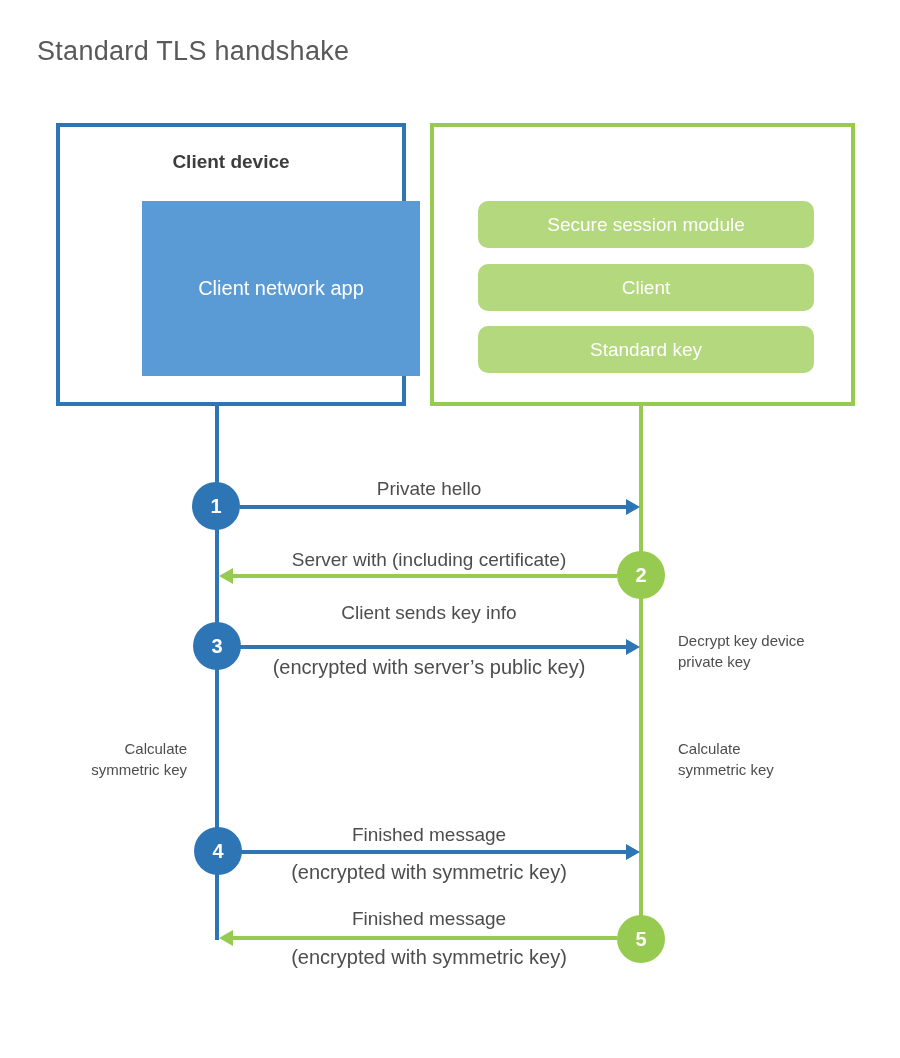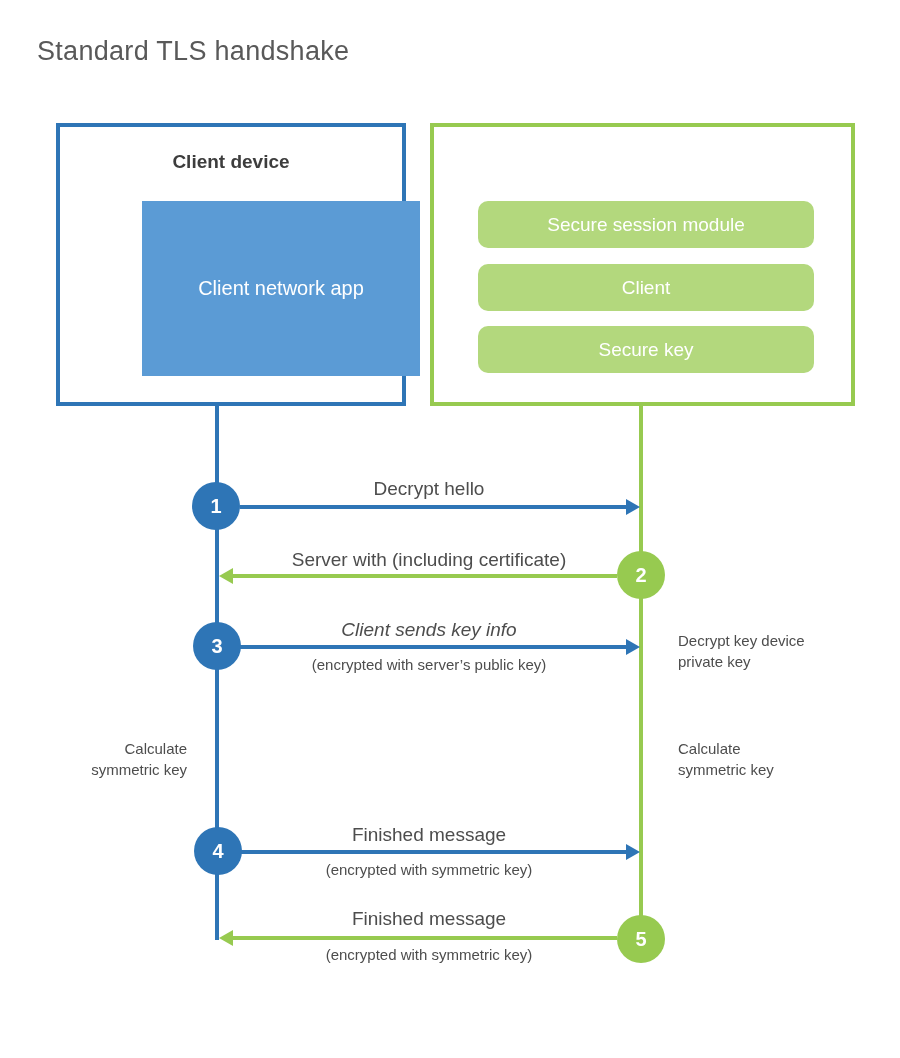--- a/index.html
+++ b/index.html
@@ -52,22 +52,22 @@
                color:var(--white);font-size:20px;font-weight:700;}
   .step-circle.blue{background:var(--blue);}
   .step-circle.green{background:var(--green);}
   .c1{left:192px;top:482px;} .c2{left:617px;top:551px;} .c3{left:193px;top:622px;}
   .c4{left:194px;top:827px;} .c5{left:617px;top:915px;}
 
   
   .msg-label{position:absolute;left:219px;width:420px;text-align:center;
              font-size:19px;color:var(--label);}
   .msg-sublabel{position:absolute;left:219px;width:420px;text-align:center;
-                font-size:15px;color:var(--label);}
-  .l1{top:478px;} .l2{top:549px;} .l3{top:619px;font-style:italic;} .s3{top:656px;}
+                font-size:20px;color:var(--label);}
+  .l1{top:478px;} .l2{top:549px;} .l3{top:602px;} .s3{top:656px;}
   .l4{top:824px;} .s4{top:861px;} .l5{top:908px;} .s5{top:946px;}
 
   
   .side-note{position:absolute;font-size:15px;line-height:21px;color:var(--label);}
   .note-decrypt{left:678px;top:630px;width:135px;text-align:left;}
   .note-calc-left{left:77px;top:738px;width:110px;text-align:right;}
   .note-calc-right{left:678px;top:738px;width:115px;text-align:left;}
 </style>
 </head>
 <body>
@@ -84,21 +84,21 @@
   </div>
 
   <div class="actor-box server-box">
     <div class="server-bar bar-1">
       <span>Secure session module</span>
     </div>
     <div class="server-bar bar-2">
       <span>Client</span>
     </div>
     <div class="server-bar bar-3">
-      <span>Secure key</span>
+      <span>Standard key</span>
     </div>
   </div>
 
   <div class="lifeline blue"></div>
   <div class="lifeline green"></div>
 
   <div class="arrow right a1">
     <div class="shaft"></div>
     <div class="head"></div>
   </div>
@@ -128,21 +128,21 @@
   <div class="step-circle blue c3">
     <span>3</span>
   </div>
   <div class="step-circle blue c4">
     <span>4</span>
   </div>
   <div class="step-circle green c5">
     <span>5</span>
   </div>
 
-  <div class="msg-label l1">Decrypt hello</div>
+  <div class="msg-label l1">Private hello</div>
   <div class="msg-label l2">Server with (including certificate)</div>
   <div class="msg-label l3">Client sends key info</div>
   <div class="msg-sublabel s3">(encrypted with server’s public key)</div>
   <div class="msg-label l4">Finished message</div>
   <div class="msg-sublabel s4">(encrypted with symmetric key)</div>
   <div class="msg-label l5">Finished message</div>
   <div class="msg-sublabel s5">(encrypted with symmetric key)</div>
 
   <div class="side-note note-decrypt">Decrypt key device private key</div>
   <div class="side-note note-calc-left">Calculate symmetric key</div>

